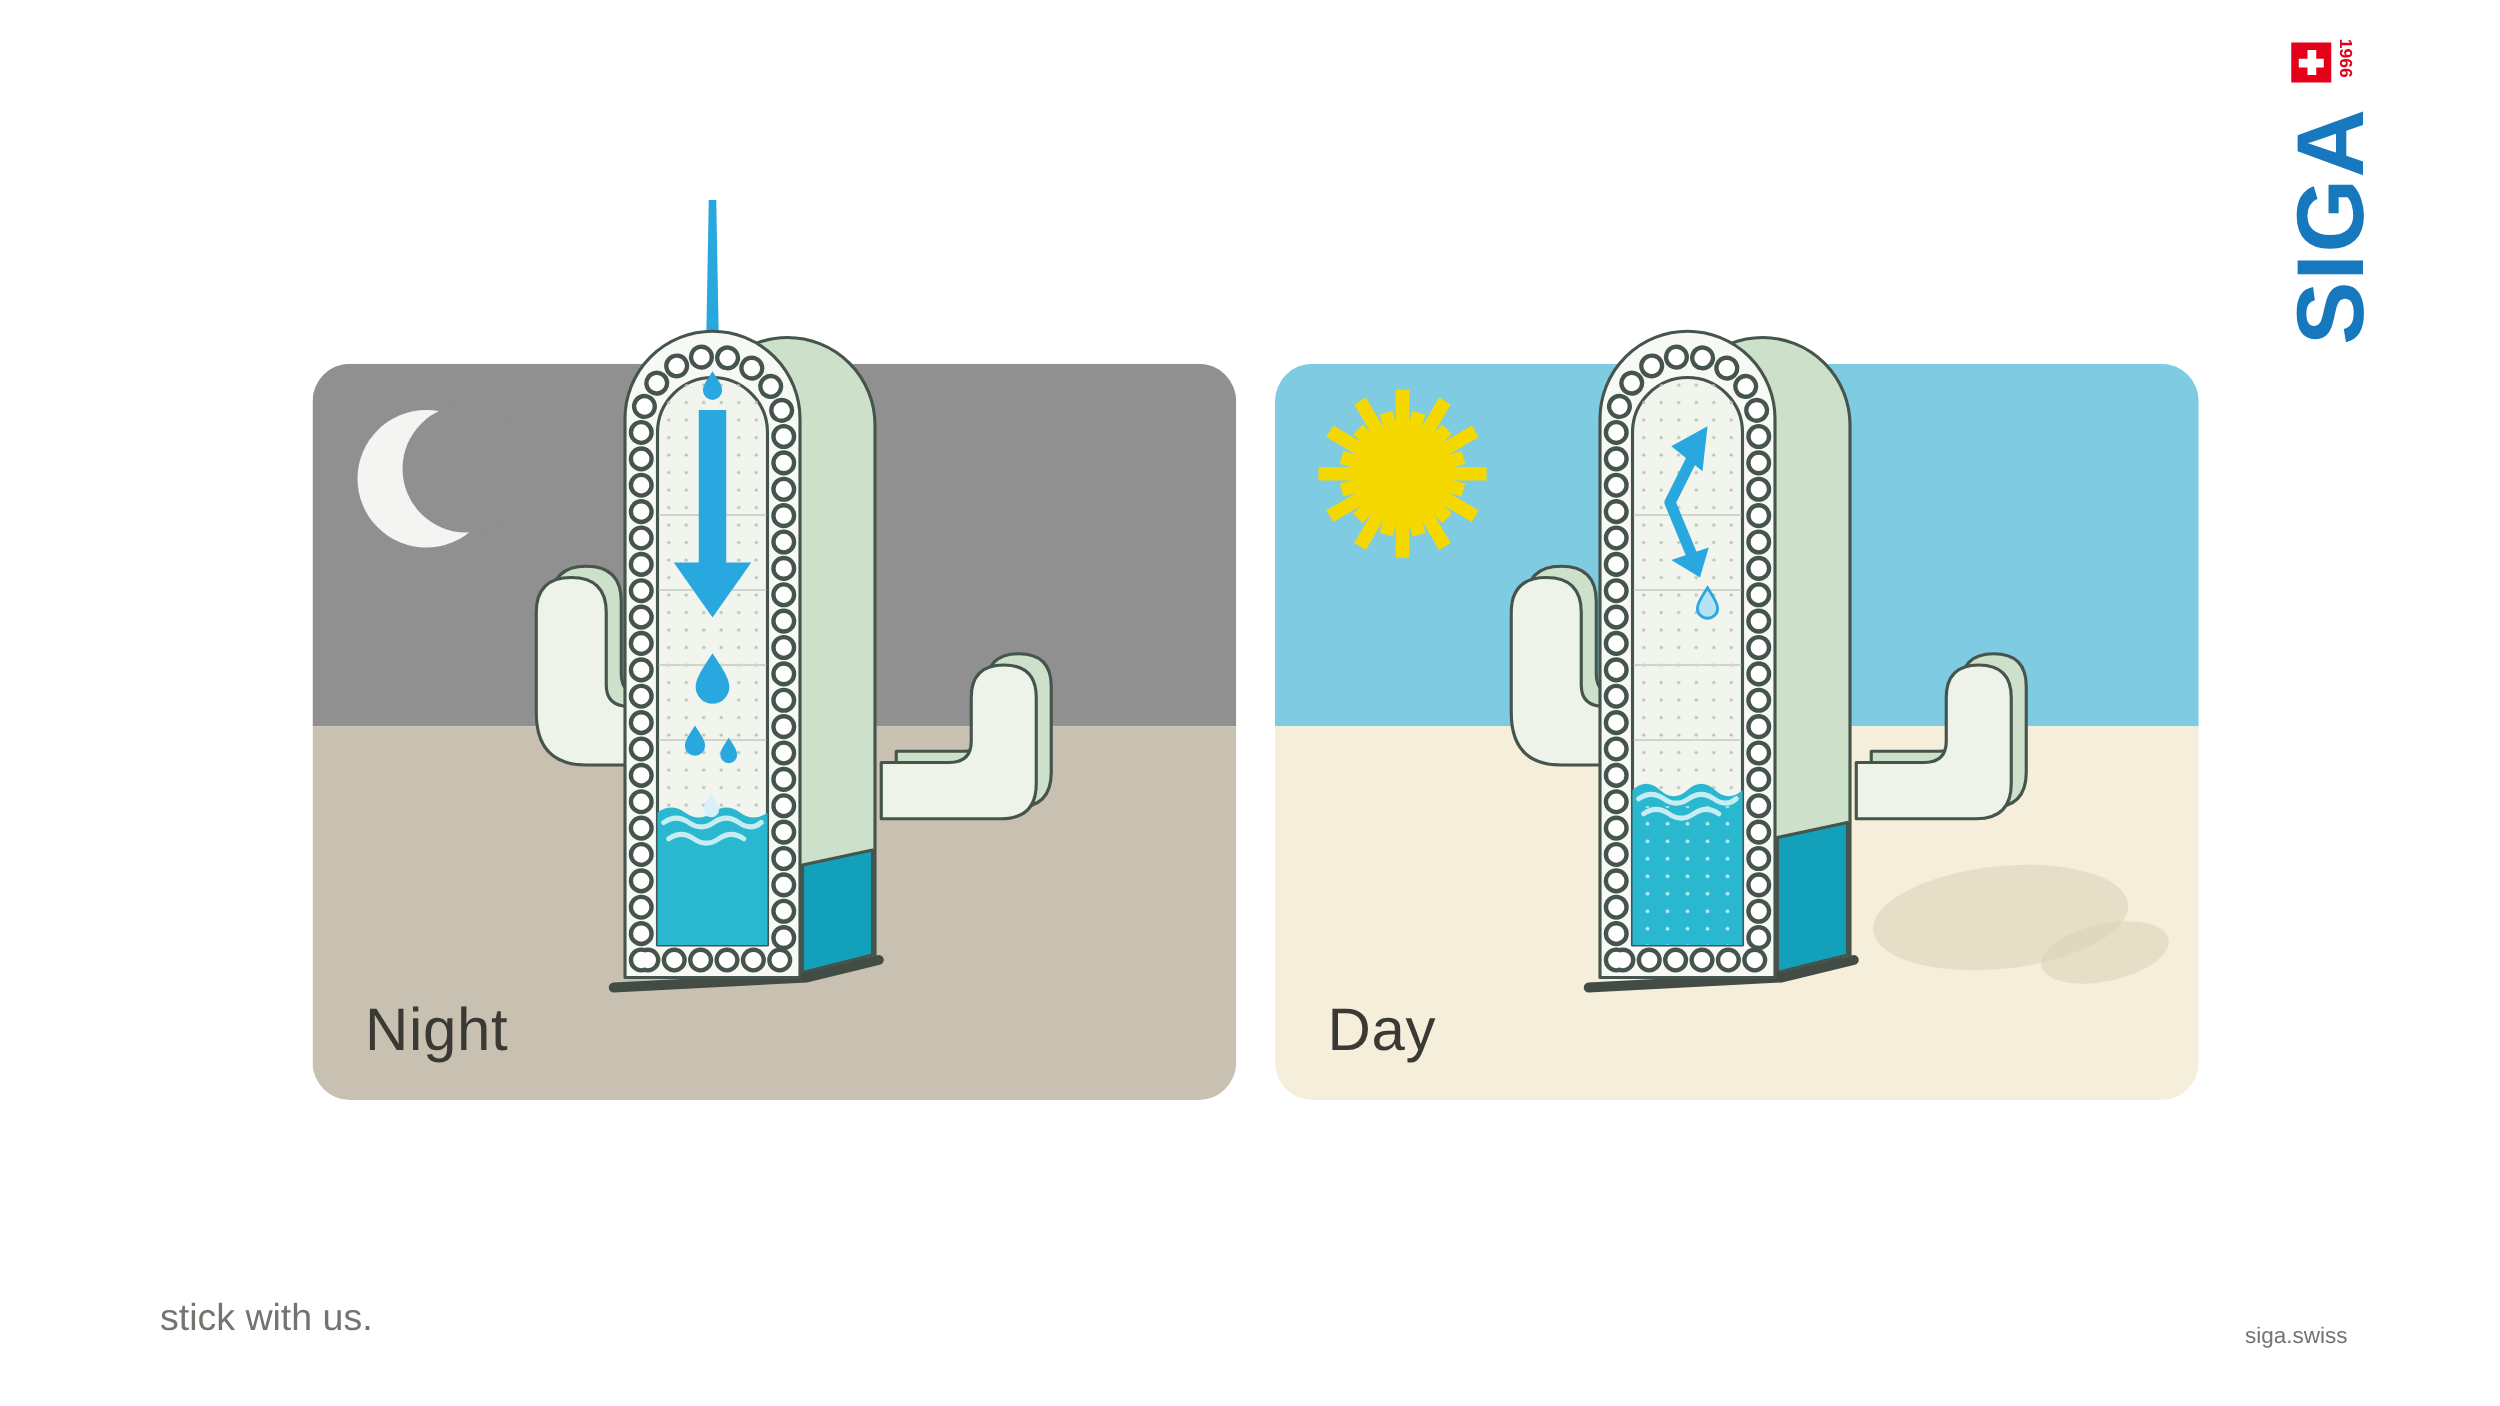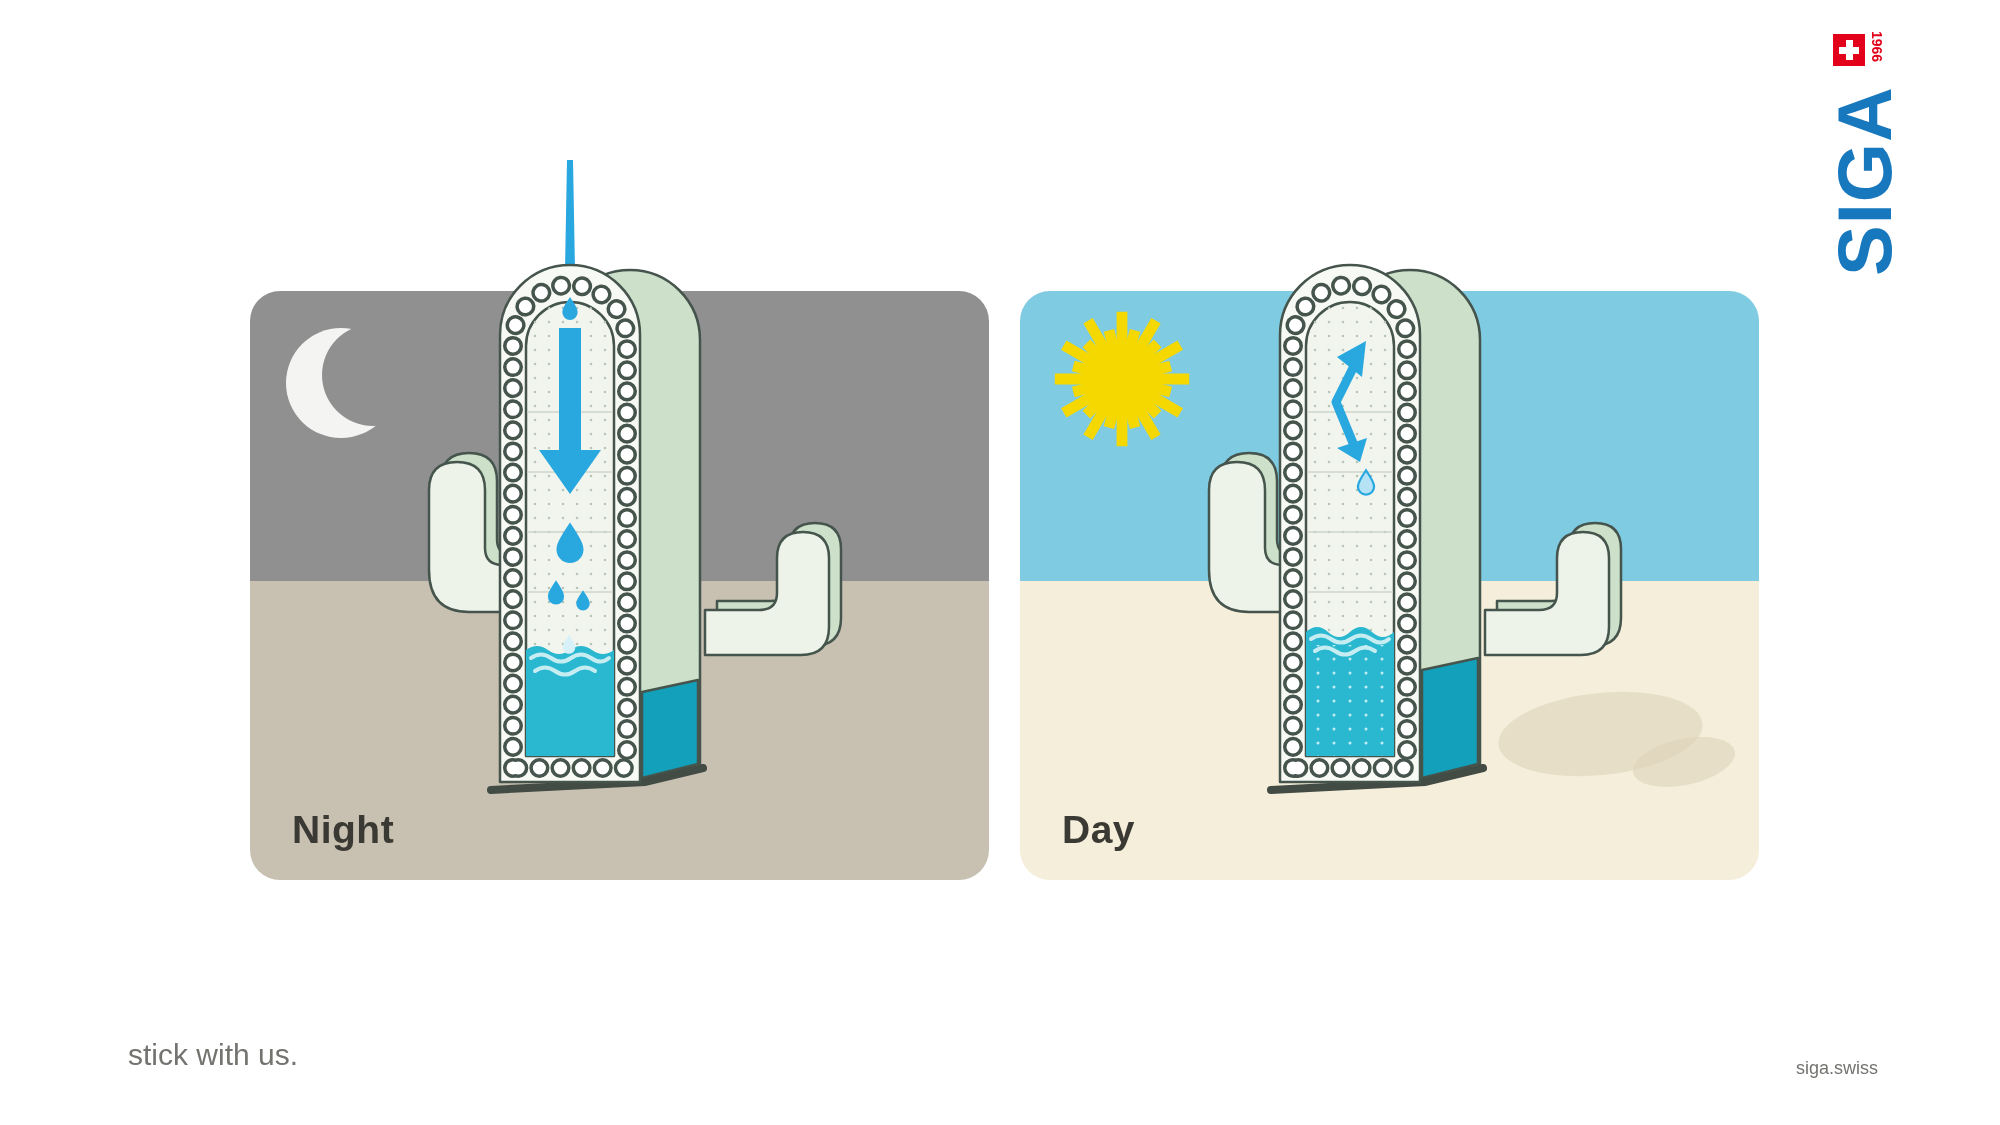--- a/index.html
+++ b/index.html
@@ -9,21 +9,21 @@
   
   .panel{position:absolute;top:291px;width:739px;height:589px;border-radius:30px;overflow:hidden;}
   .panel-night{left:250px;}
   .panel-day{left:1020px;text-align:right;}
   .sky{position:absolute;top:0;left:0;right:0;height:290px;}
   .ground{position:absolute;top:290px;left:0;right:0;bottom:0;}
   .panel-night .sky{background:var(--night-sky);}
   .panel-night .ground{background:var(--night-ground);}
   .panel-day .sky{background:var(--day-sky);}
   .panel-day .ground{background:var(--day-ground);}
-  .panel-label{position:absolute;left:42px;bottom:28px;font-size:39px;font-weight:bold;
+  .panel-label{position:absolute;left:42px;bottom:28px;font-size:48px;font-weight:normal;
                color:var(--label-dark);letter-spacing:.5px;}
 
   
   .moon{position:absolute;left:36px;top:37px;width:110px;height:110px;border-radius:50%;
         background:var(--moon-white);}
   .moon-carve{position:absolute;left:36px;top:-4px;width:102px;height:102px;border-radius:50%;
         background:var(--night-sky);}
   .sun-svg{position:absolute;left:30px;top:16px;width:144px;height:144px;}
   .shadow-1{position:absolute;left:478px;top:402px;width:205px;height:82px;background:#dcd2b8;
         opacity:.55;border-radius:50%;transform:rotate(-6deg);}

